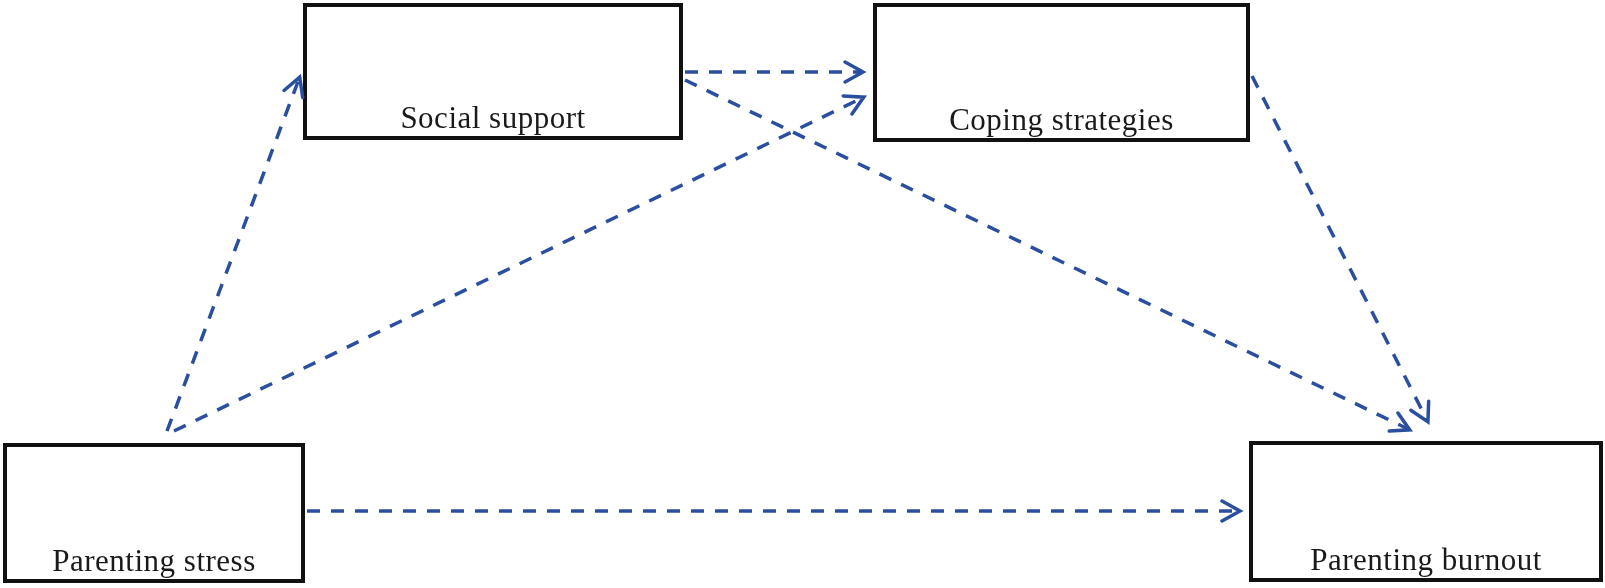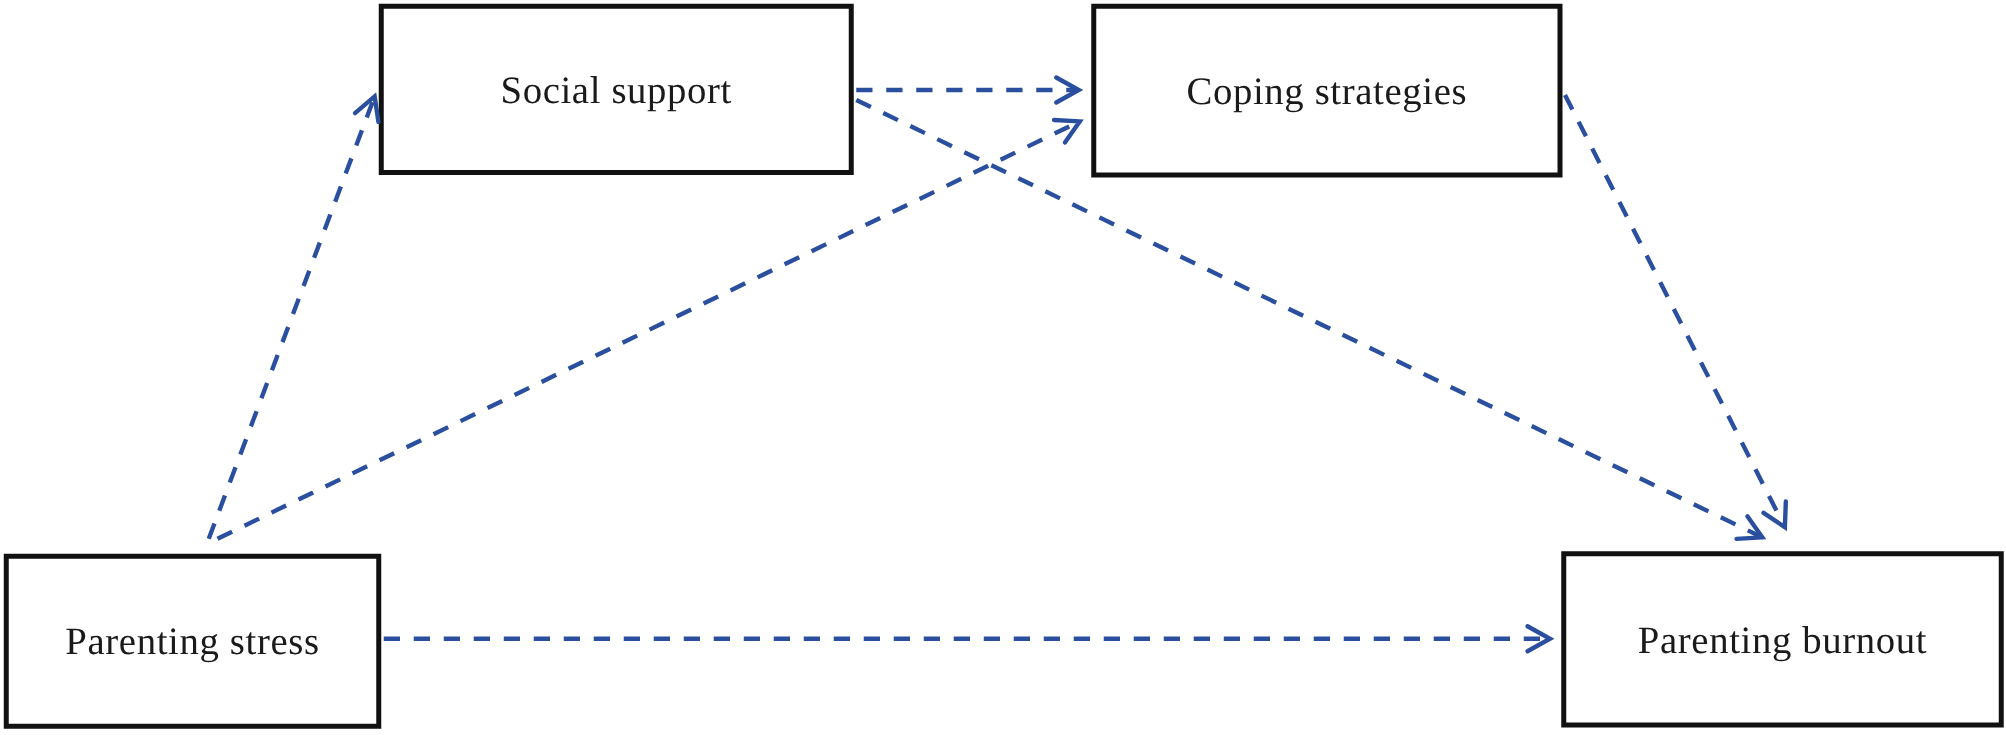--- a/index.html
+++ b/index.html
@@ -14,21 +14,21 @@
     background: #ffffff;
     font-family: "Liberation Serif", "DejaVu Serif", serif;
     overflow: hidden;
   }
   .node {
     position: absolute;
     box-sizing: border-box;
     border: 4px solid #111111;
     background: #ffffff;
     display: flex;
-    align-items: center;
+    align-items: flex-end;
     justify-content: center;
   }
   .node span {
     font-size: 31px;
     color: #1a1a1a;
     letter-spacing: 0.5px;
     white-space: nowrap;
   }
   #node-social-support    { left: 303px;  top: 3px;   width: 380px; height: 137px; }
   #node-coping-strategies { left: 873px;  top: 3px;   width: 377px; height: 139px; }

